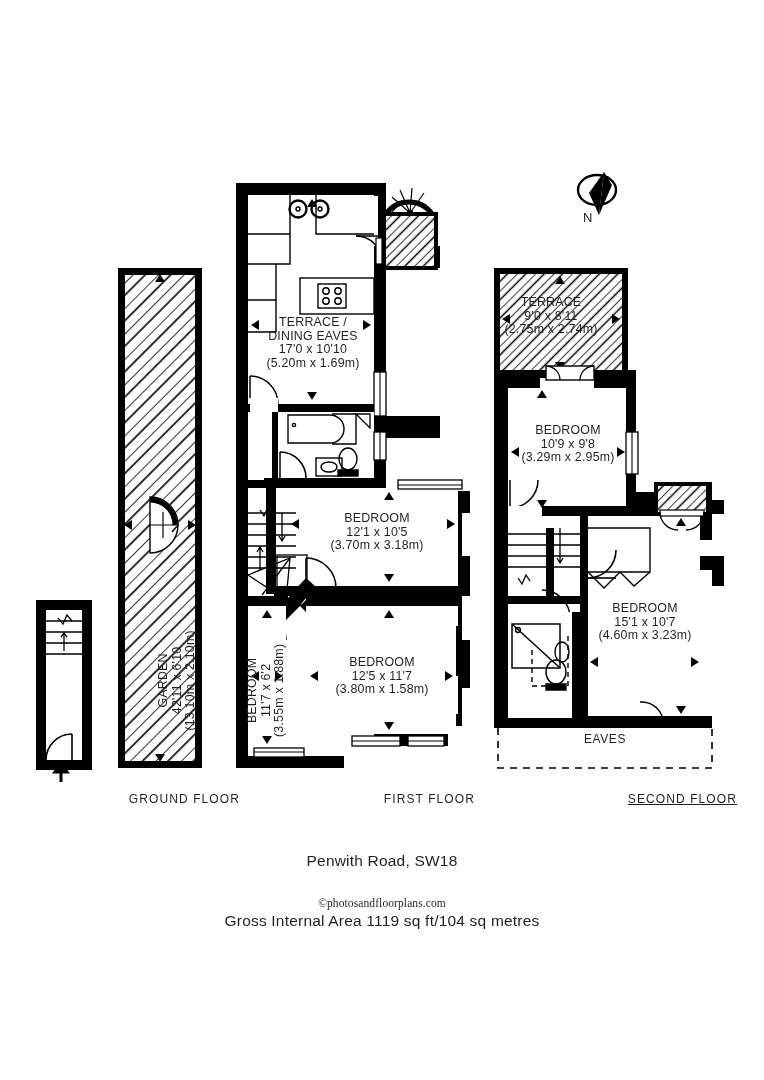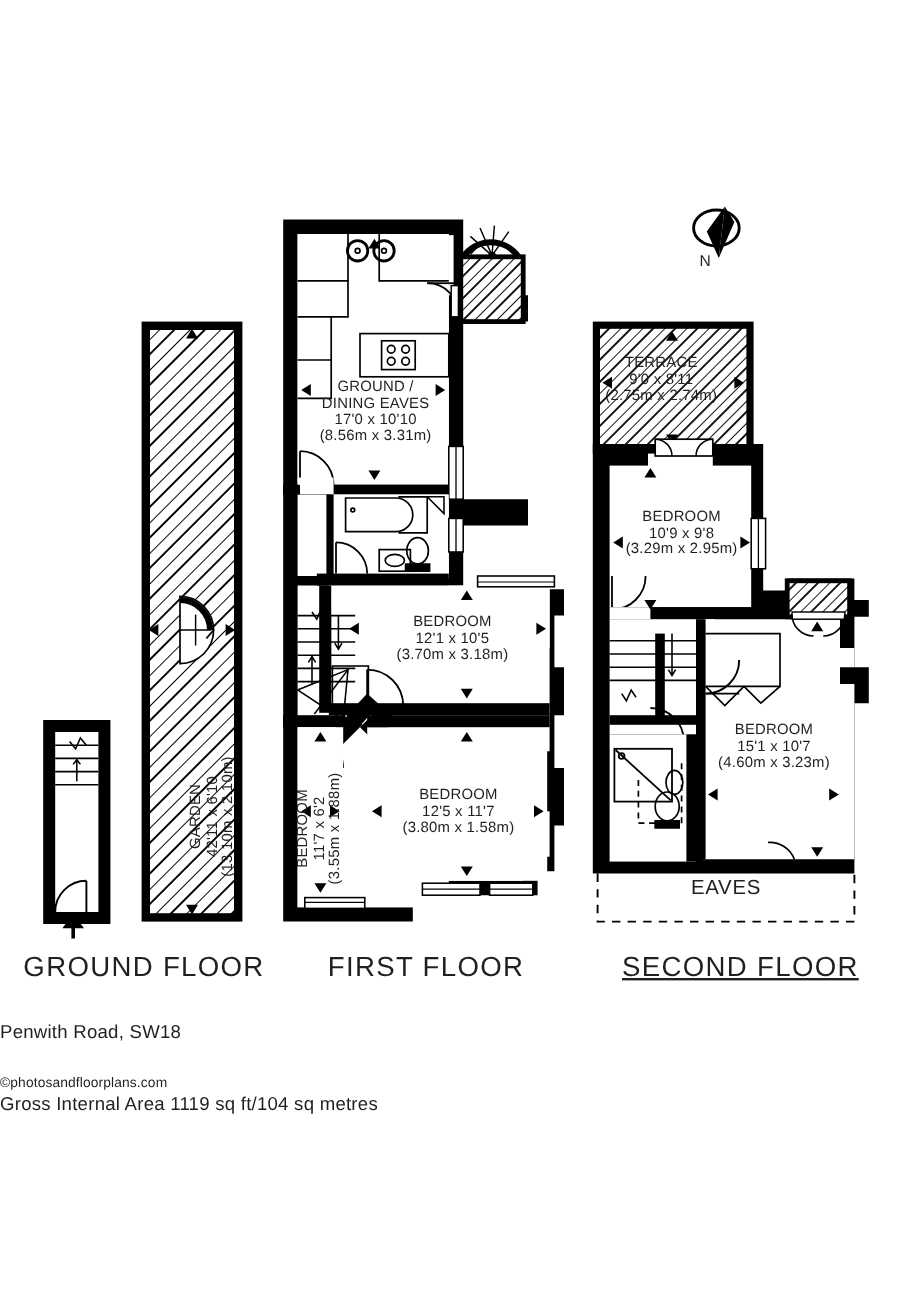--- a/index.html
+++ b/index.html
@@ -3,27 +3,27 @@
 <meta charset="utf-8">
 <style>
   html,body{margin:0;padding:0;background:#ffffff;}
   body{
     width:764px;height:1080px;position:relative;overflow:hidden;
     font-family:"Liberation Sans","DejaVu Sans",sans-serif;
     color:#1a1a1a;
   }
   #plan{position:absolute;left:0;top:0;width:764px;height:1080px;}
   .floor-label{
-    position:absolute;text-align:center;font-size:23px;letter-spacing:1.1px;
+    position:absolute;text-align:right;font-size:12px;letter-spacing:1.1px;
     color:#231f20;white-space:nowrap;
   }
-  .footer{position:absolute;left:0;width:764px;color:#231f20;}
+  .footer{position:absolute;left:0;width:764px;text-align:center;color:#231f20;}
   #addr{top:852px;font-size:15.5px;letter-spacing:.2px;}
   #area{top:912px;font-size:15.5px;letter-spacing:.2px;}
-  #credit{top:897px;font-size:11.5px;letter-spacing:.1px;}
+  #credit{top:897px;font-size:11.5px;letter-spacing:.1px;font-family:Liberation Serif, serif;}
   .rl{position:absolute;text-align:center;font-size:12.4px;line-height:13.6px;
       color:#231f20;white-space:nowrap;letter-spacing:.2px;}
   .rl.rot{transform-origin:center center;transform:rotate(-90deg);}
   #compassN{position:absolute;font-size:13px;color:#231f20;}
 </style>
 </head>
 <body>
 
 <svg id="plan" viewBox="0 0 764 1080">
   <defs>
@@ -418,24 +418,24 @@
   </g>
 </svg>
 
 <div class="rl rot" style="left:92px;top:660px;width:170px;">
   <div>GARDEN</div>
   <div>42'11 x 6'10</div>
   <div>(13.10m x 2.10m)</div>
 </div>
 
 <div class="rl" style="left:246px;top:316px;width:134px;">
-  <div>GROUND /</div>
+  <div>TERRACE /</div>
   <div>DINING EAVES</div>
   <div>17'0 x 10'10</div>
-  <div>(8.56m x 3.31m)</div>
+  <div>(5.20m x 1.69m)</div>
 </div>
 
 <div class="rl" style="left:303px;top:512px;width:148px;">
   <div>BEDROOM</div>
   <div>12'1 x 10'5</div>
   <div>(3.70m x 3.18m)</div>
 </div>
 
 <div class="rl" style="left:308px;top:656px;width:148px;">
   <div>BEDROOM</div>
@@ -460,21 +460,21 @@
   <div>10'9 x 9'8</div>
   <div>(3.29m x 2.95m)</div>
 </div>
 
 <div class="rl" style="left:571px;top:602px;width:148px;">
   <div>BEDROOM</div>
   <div>15'1 x 10'7</div>
   <div>(4.60m x 3.23m)</div>
 </div>
 
-<div class="rl" style="left:535px;top:733px;width:140px;font-size:17px;letter-spacing:.6px;">EAVES</div>
+<div class="rl" style="left:535px;top:733px;width:140px;font-size:12px;letter-spacing:.6px;">EAVES</div>
 
 <div id="compassN" style="left:583px;top:210px;">N</div>
 
 <div class="floor-label" style="left:0px;top:792px;width:240px;">GROUND FLOOR</div>
 <div class="floor-label" style="left:235px;top:792px;width:240px;">FIRST FLOOR</div>
 <div class="floor-label" style="left:497px;top:792px;width:240px;text-decoration:underline;">SECOND FLOOR</div>
 
 <div class="footer" id="addr">Penwith Road, SW18</div>
 <div class="footer" id="area">Gross Internal Area 1119 sq ft/104 sq metres</div>
 <div class="footer" id="credit">©photosandfloorplans.com</div>

